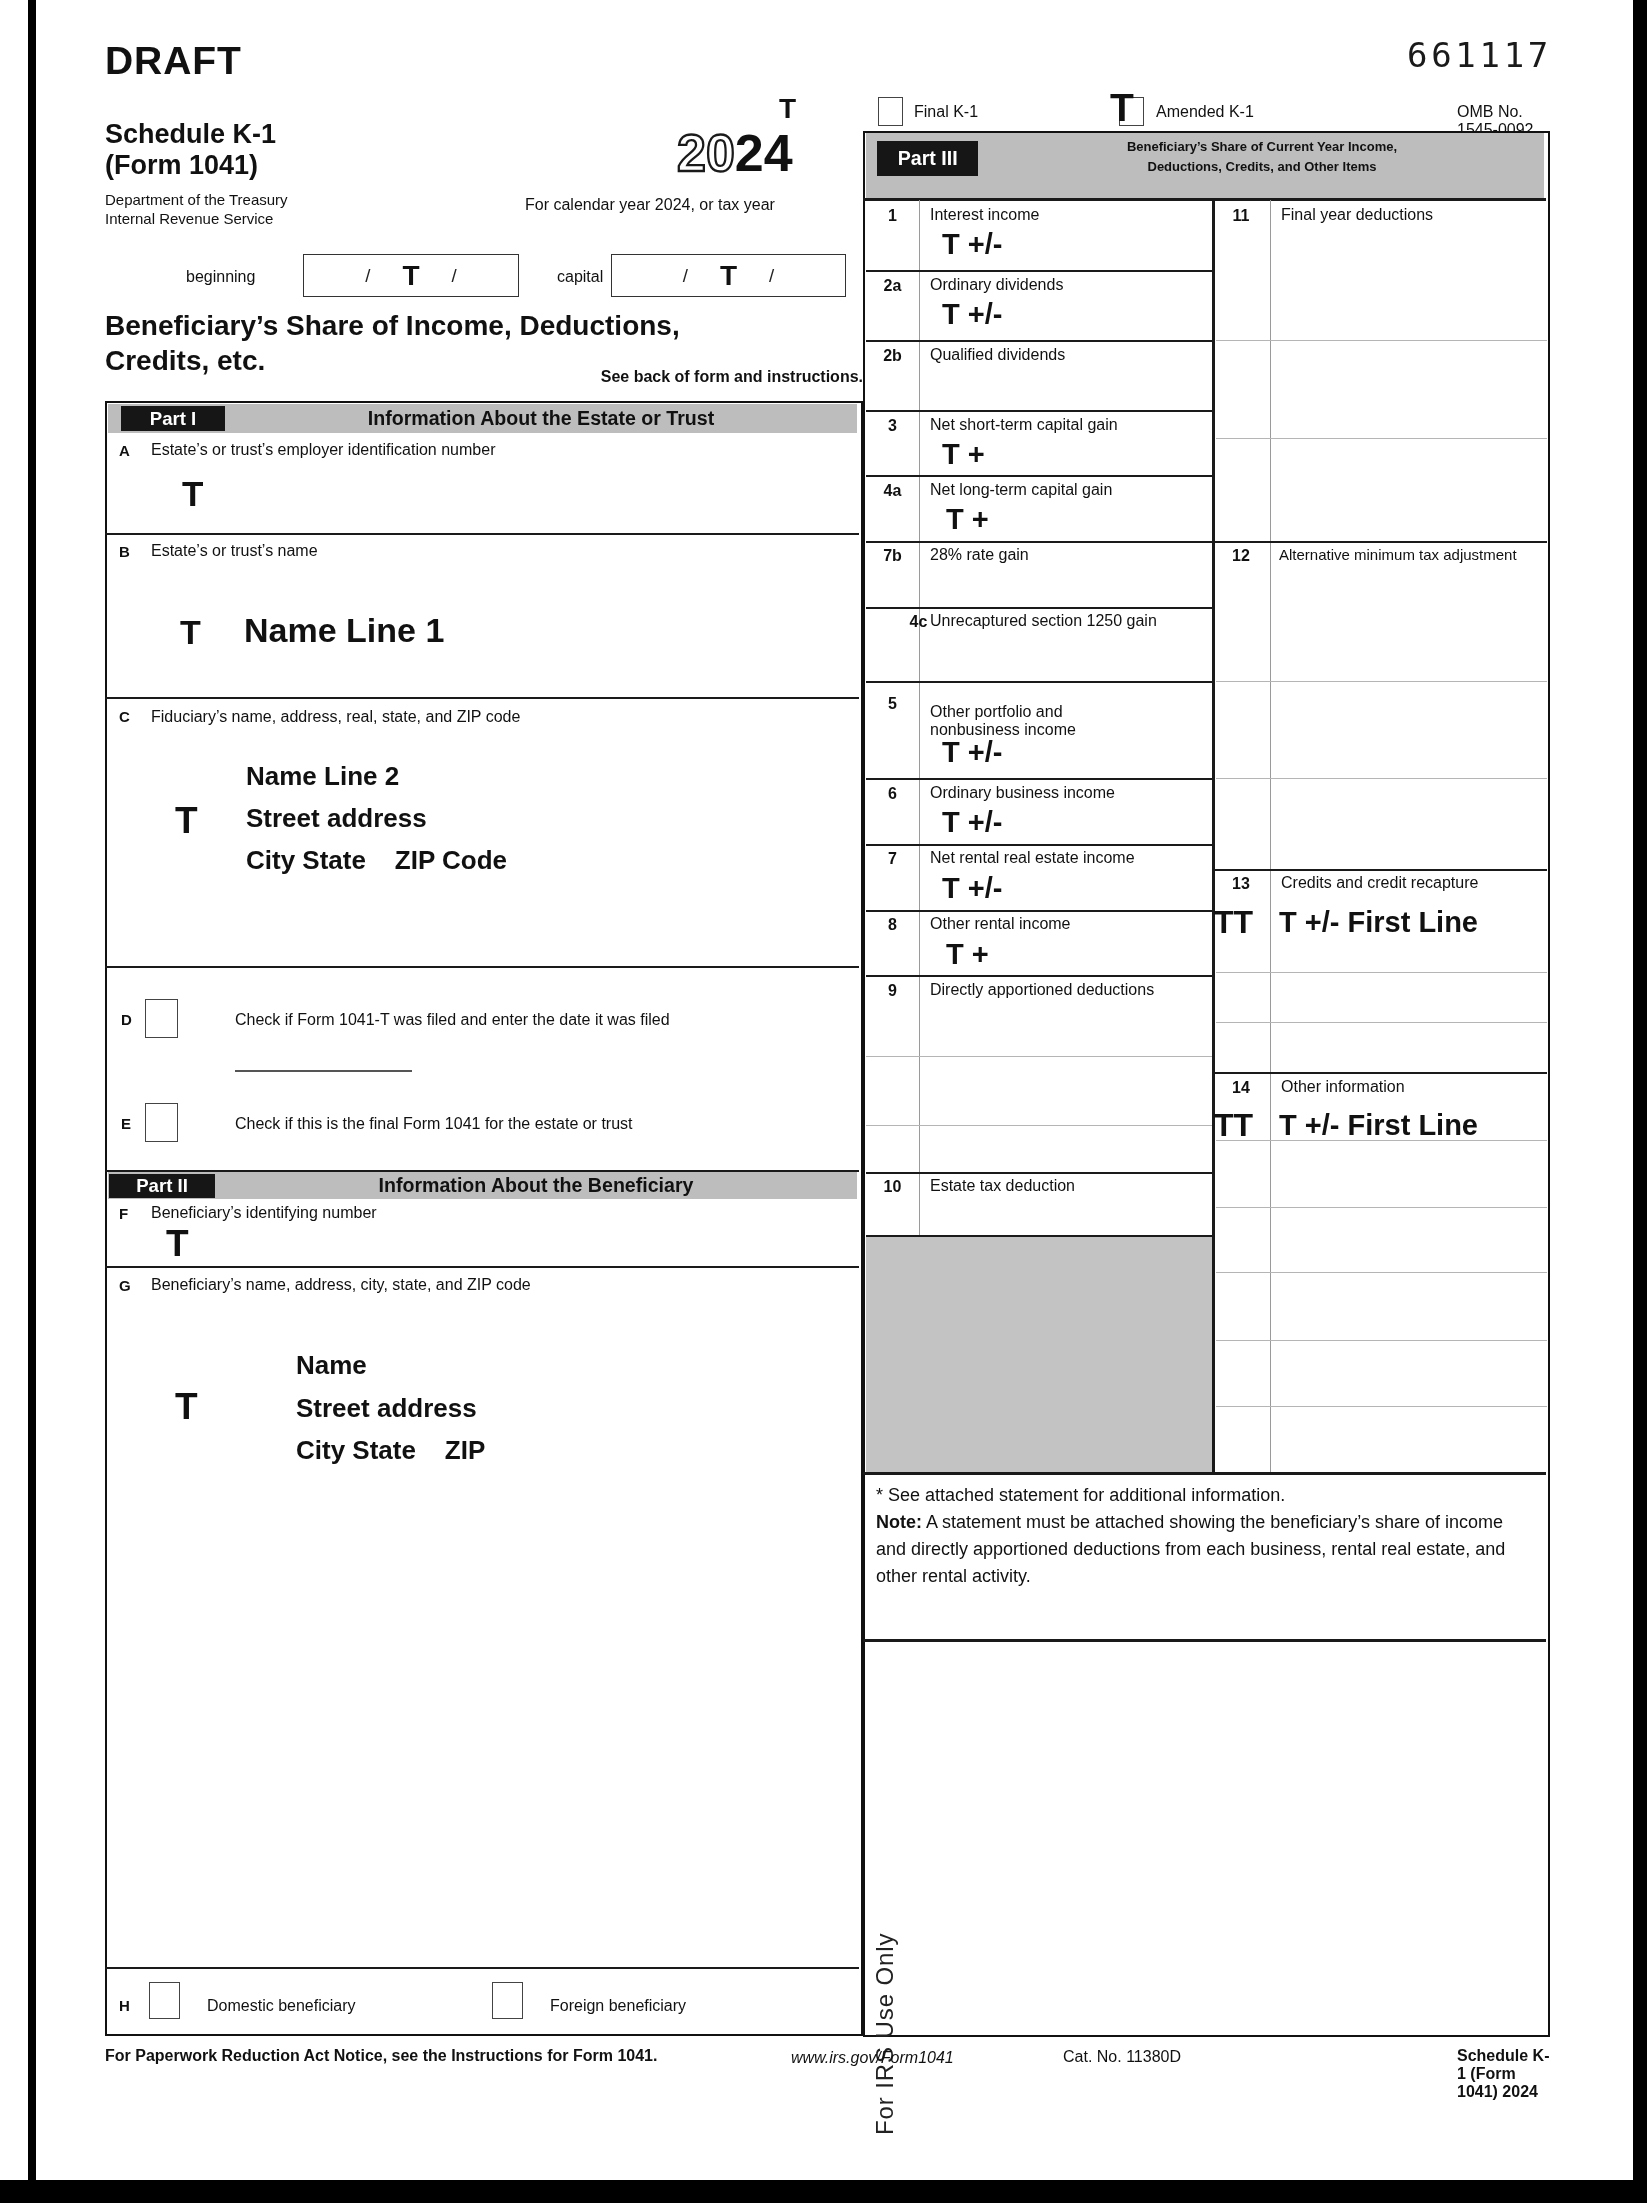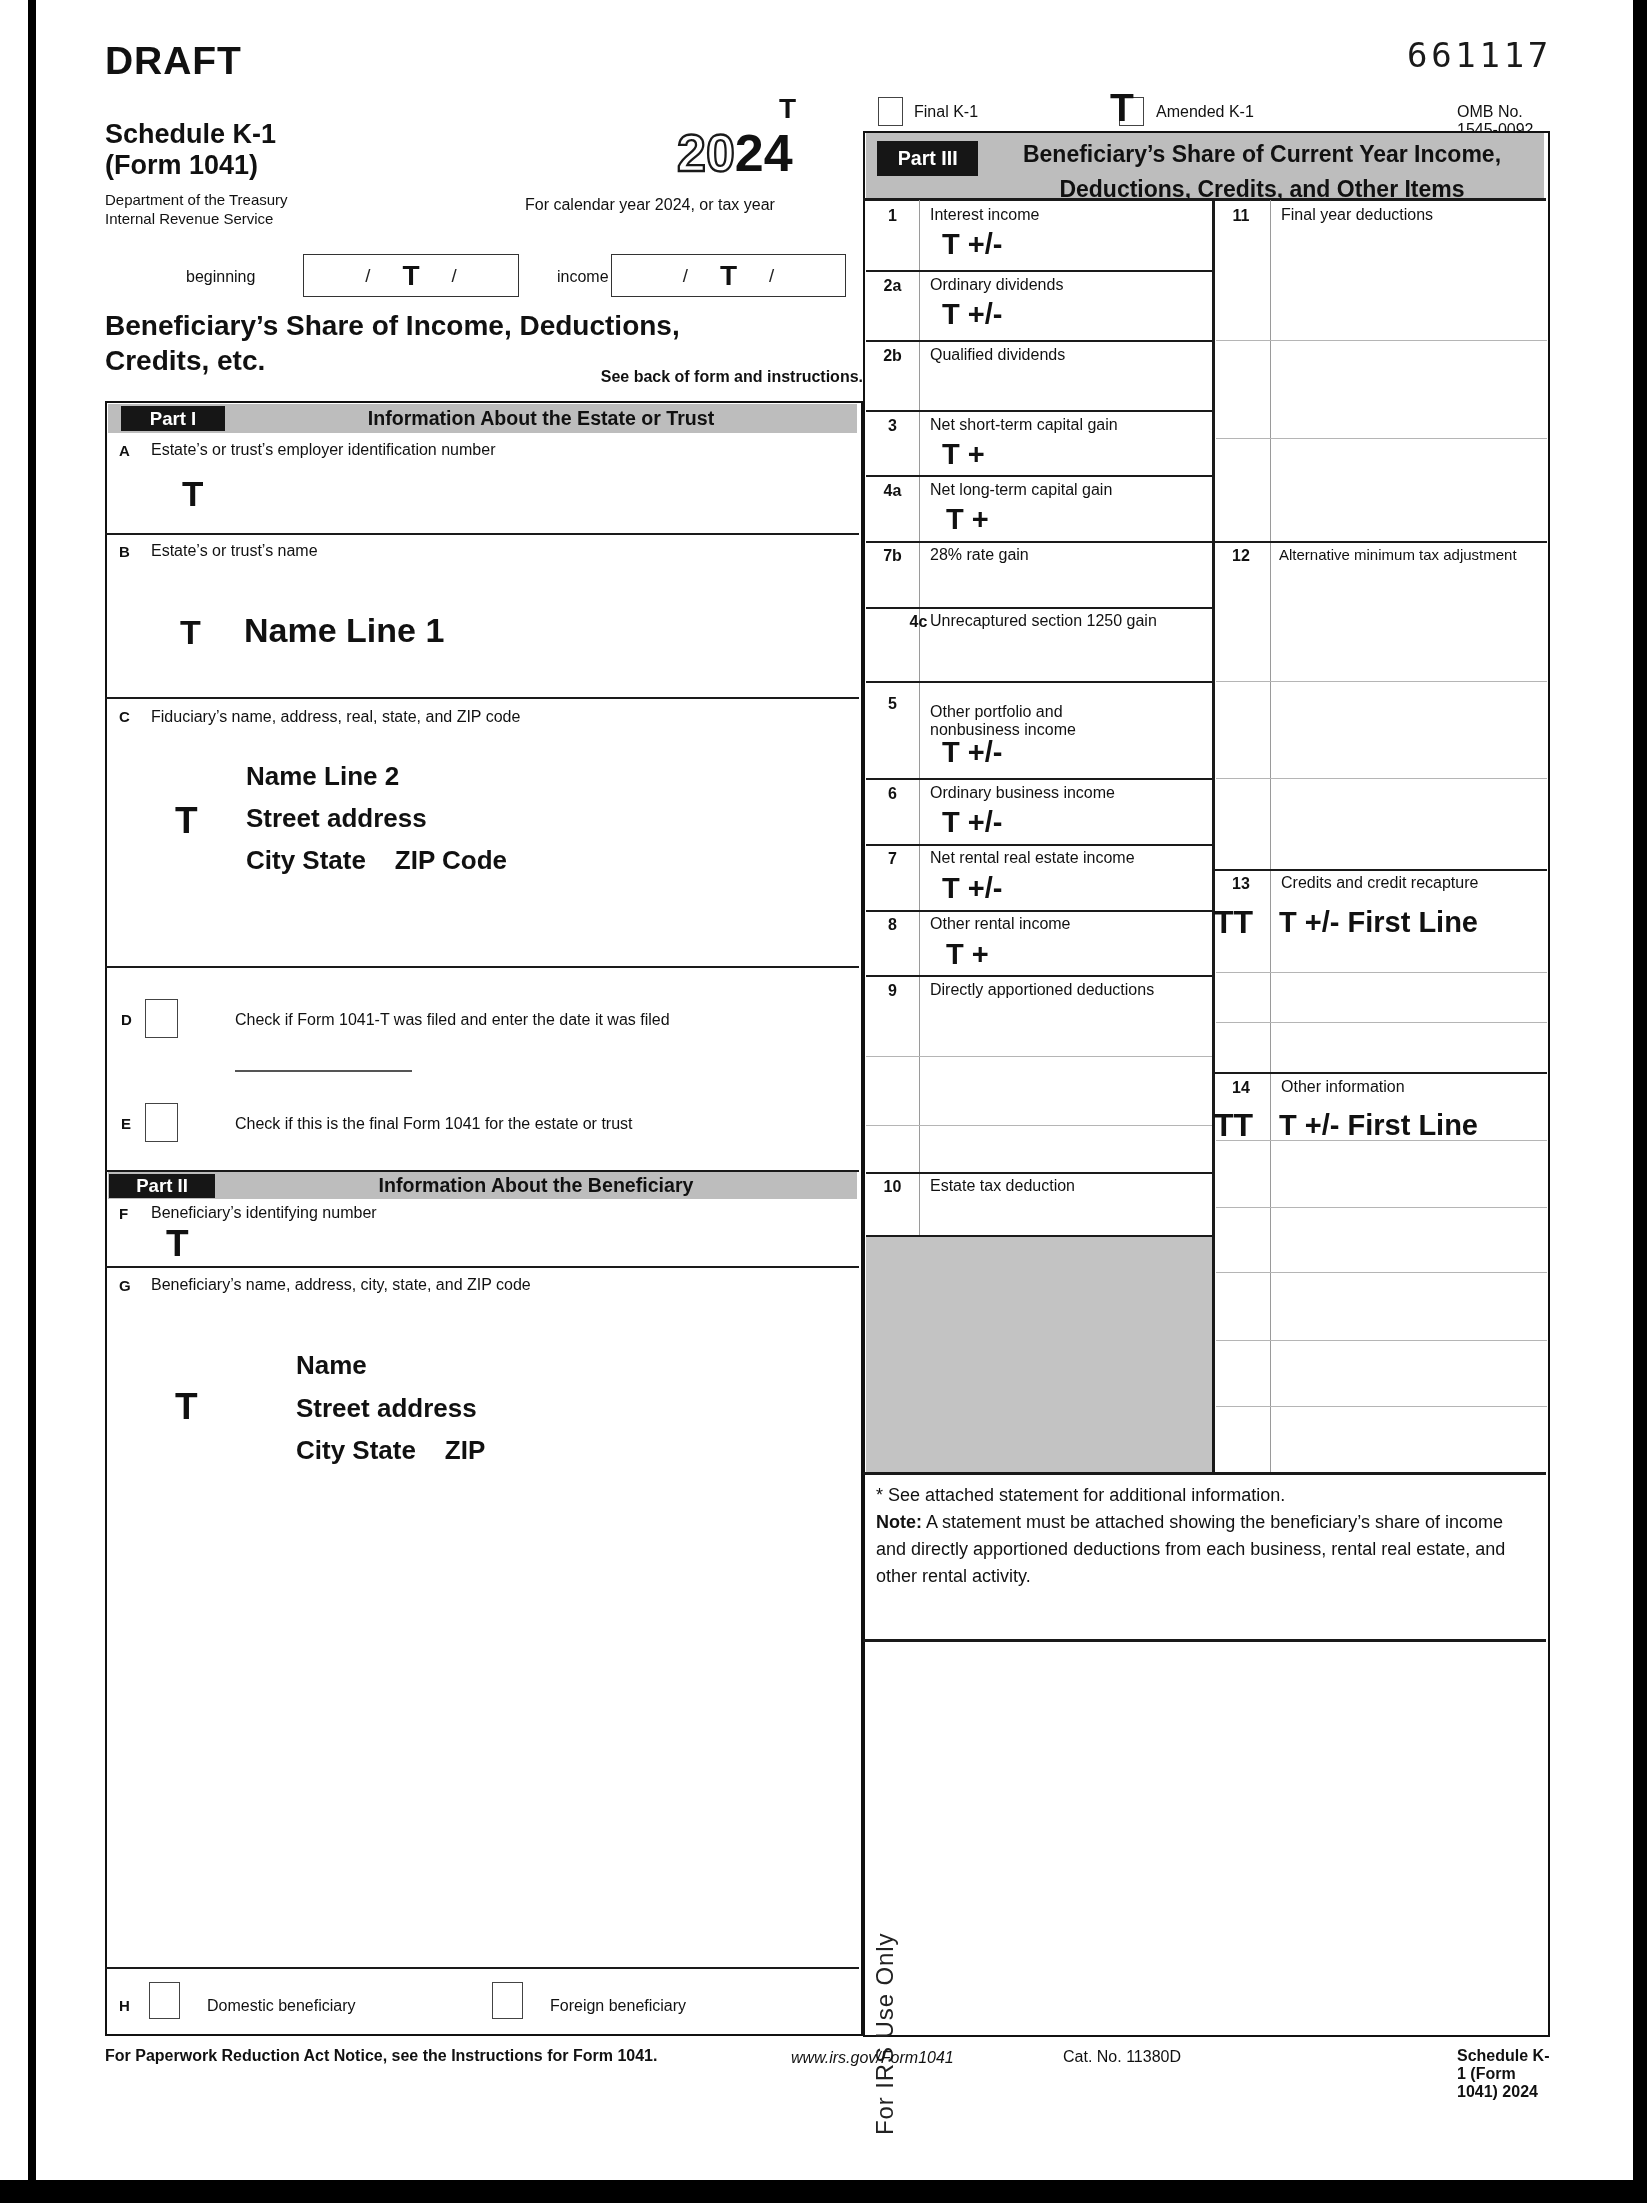--- a/index.html
+++ b/index.html
@@ -71,21 +71,21 @@
 <div class="abs tmark" style="left:779px;top:93px;font-size:28px;">T</div>
 <div class="abs year" style="left:677px;top:123px;"><span class="outline">20</span><span>24</span></div>
 <div class="abs cal" style="left:525px;top:196px;">For calendar year 2024, or tax year</div>
 
 <div class="abs smalllabel" style="left:186px;top:268px;">beginning</div>
 <div class="abs datebox" style="left:303px;top:254px;width:214px;height:41px;">
   <span class="sl">/</span>
   <span class="tv">T</span>
   <span class="sl">/</span>
 </div>
-<div class="abs smalllabel" style="left:557px;top:268px;">income</div>
+<div class="abs smalllabel" style="left:557px;top:268px;">capital</div>
 <div class="abs datebox" style="left:611px;top:254px;width:233px;height:41px;">
   <span class="sl">/</span>
   <span class="tv">T</span>
   <span class="sl">/</span>
 </div>
 
 <div class="abs cb" style="left:878px;top:97px;width:23px;height:27px;"></div>
 <div class="abs smalllabel" style="left:914px;top:103px;">Final K-1</div>
 <div class="abs cb" style="left:1119px;top:97px;width:23px;height:27px;"></div>
 <div class="abs tmark" style="left:1110px;top:86px;font-size:39px;">T</div>
@@ -158,21 +158,21 @@
 <div class="abs flet" style="left:119px;top:1997px;">H</div>
 <div class="abs cb" style="left:149px;top:1982px;width:29px;height:35px;"></div>
 <div class="abs flab" style="left:207px;top:1997px;">Domestic beneficiary</div>
 <div class="abs cb" style="left:492px;top:1982px;width:29px;height:35px;"></div>
 <div class="abs flab" style="left:550px;top:1997px;">Foreign beneficiary</div>
 
 <div class="abs outer" style="left:863px;top:131px;width:683px;height:1902px;"></div>
 
 <div class="abs" style="left:866px;top:133px;width:678px;height:66px;background:#bdbdbd;">
   <div class="bartag abs" style="left:11.2px;top:8.4px;width:101px;height:35px;line-height:35px;font-size:19.6px;">Part III</div>
-  <div class="abs bartitle" style="left:121px;top:3.7px;width:550px;text-align:center;font-size:23px;line-height:1.55;">
+  <div class="abs bartitle" style="left:121px;top:3.7px;width:550px;text-align:center;font-size:13px;line-height:1.55;">
     <div>Beneficiary’s Share of Current Year Income,</div>
     <div>Deductions, Credits, and Other Items</div>
   </div>
 </div>
 <div class="abs hline" style="left:863px;top:198px;width:683px;height:2.8px;"></div>
 
 <div class="abs vline" style="left:1212px;top:200px;height:1272px;width:2.8px;"></div>
 <div class="abs vlight" style="left:919px;top:200px;height:1035px;"></div>
 <div class="abs vlight" style="left:1270px;top:200px;height:1272px;"></div>
 

